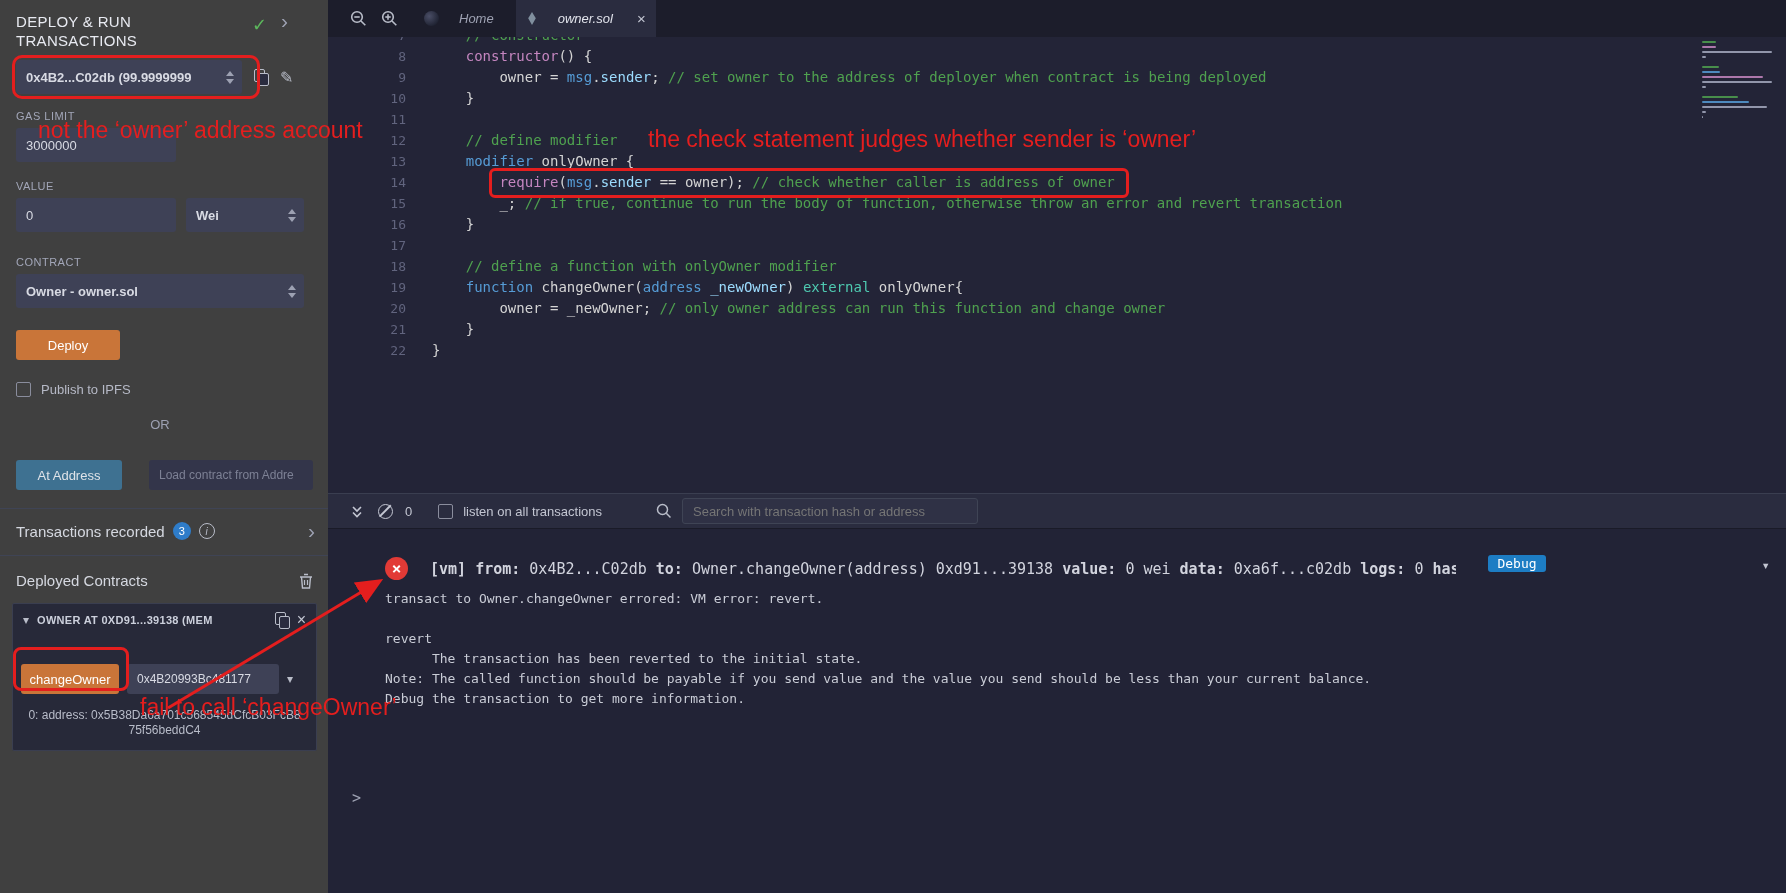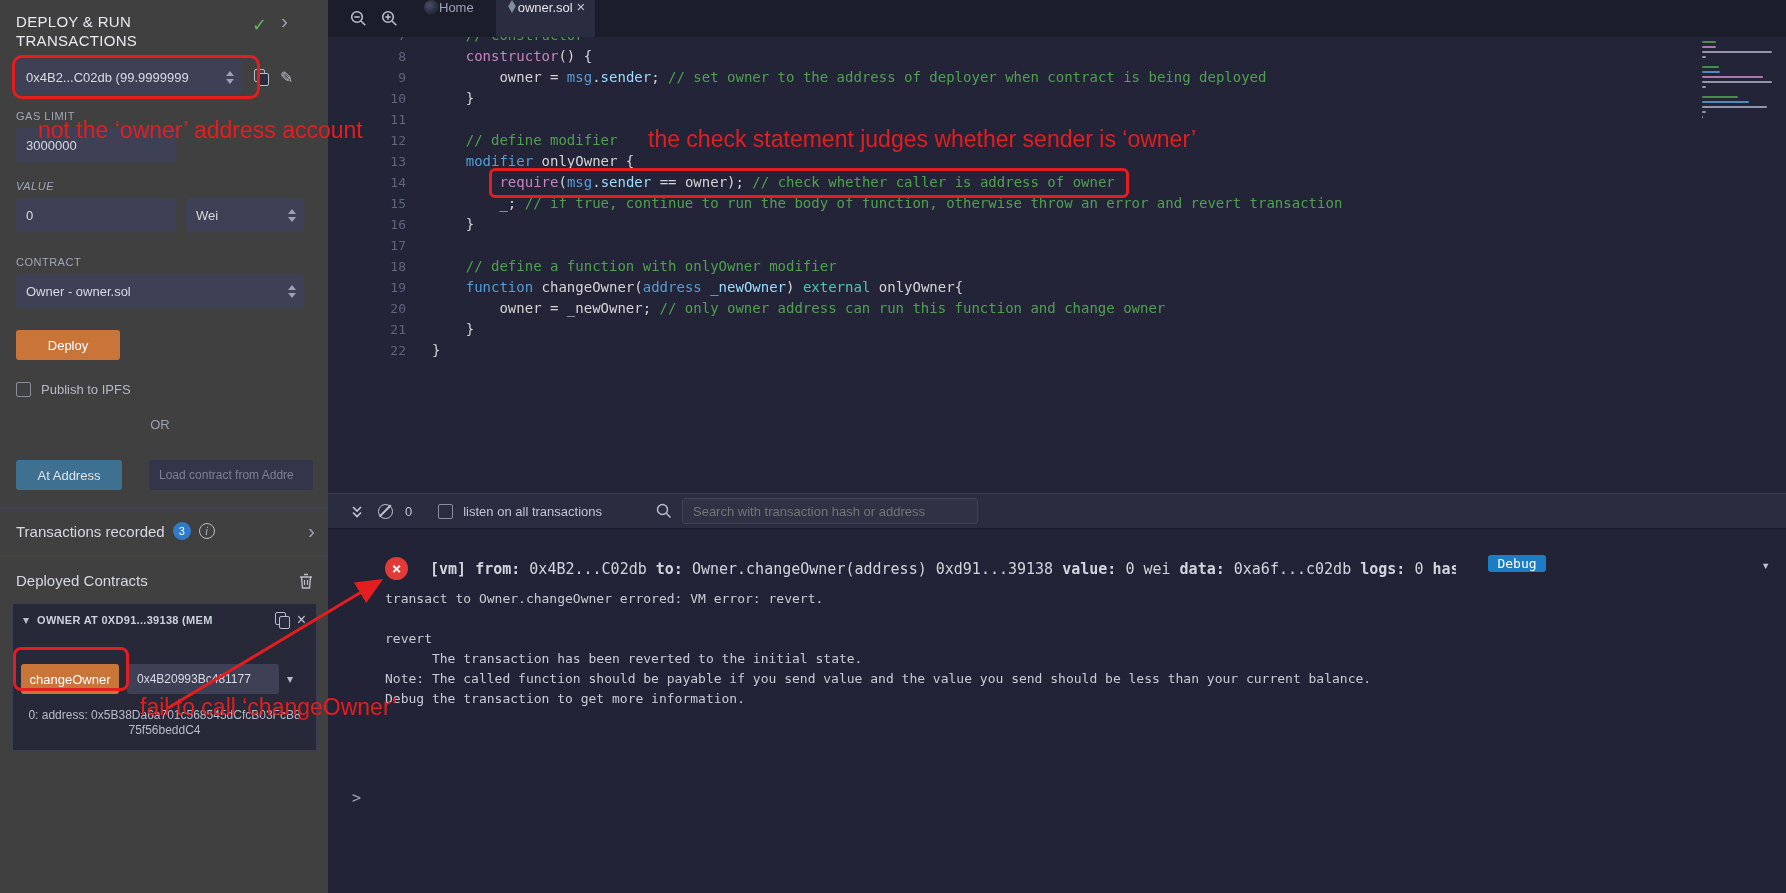--- a/index.html
+++ b/index.html
@@ -13,35 +13,35 @@
   .sb-header { display:flex; align-items:flex-start; padding:12px 14px 0 16px; }
   .sb-title { width:212px; font-size:15px; line-height:19px; color:#e8eaf1; letter-spacing:.3px; }
   .icon-check { color:#5cb85c; font-size:18px; margin-left:24px; margin-top:2px; }
   .icon-check::after { content:'✓'; }
   .icon-chev { color:#9da1b2; font-size:21px; line-height:18px; margin-left:14px; }
   .icon-chev::after { content:'›'; }
   .row { display:flex; align-items:center; }
   .account-row { margin:10px 16px 0; gap:12px; }
   .select { background:#3e4156; border-radius:3px; display:flex; align-items:center;
     padding:0 8px 0 10px; height:34px; cursor:pointer; }
-  .sel-text { flex:1; font-size:13px; color:#d8dae3; white-space:nowrap; overflow:hidden; }
+  .sel-text { flex:1; font-size:13px; color:#d8dae3; white-space:nowrap; overflow:hidden;font-weight:bold; }
   .select.account { width:226px; }
   .stepper { display:flex; flex-direction:column; gap:3px; margin-left:6px; }
   .stepper i { display:block; width:0; height:0; border-left:4px solid transparent; border-right:4px solid transparent; }
   .stepper .up { border-bottom:5px solid #9da1b2; }
   .stepper .down { border-top:5px solid #9da1b2; }
   .copy-icon { position:relative; width:14px; height:16px; display:inline-block; cursor:pointer; }
   .copy-icon::before { content:''; position:absolute; left:0; top:0; width:9px; height:11px;
     border:1.4px solid #b9bdc9; border-radius:2px; }
   .copy-icon::after { content:''; position:absolute; left:4px; top:4px; width:9px; height:11px;
     border:1.4px solid #b9bdc9; border-radius:2px; background:#2a2c3f; }
   .icon-edit { color:#b9bdc9; font-size:16px; cursor:pointer; }
   .icon-edit::after { content:'✎'; }
   .label { margin:16px 16px 0; font-size:11px; color:#a2a6b8; letter-spacing:.5px; }
-  .label.v { margin-top:18px;font-style:italic; } .label.c { margin-top:24px; }
+  .label.v { margin-top:18px; } .label.c { margin-top:24px; }
   .input { background:#3e4156; border:none; border-radius:3px; height:34px; color:#d8dae3;
     font-size:13px; padding:0 10px; font-family:inherit; outline:none; }
   .input::placeholder { color:#7d8195; }
   .input.gas { width:160px; margin:6px 16px 0; display:block; }
   .value-row { gap:10px; margin:6px 16px 0; }
   .input.val { width:160px; }
   .select.unit { width:118px; }
   .select.contract { width:288px; margin:6px 16px 0; }
   .btn { border:none; border-radius:3px; font-size:13px; cursor:pointer; font-family:inherit; }
   .btn.deploy { display:block; margin:22px 16px 0; width:104px; height:30px; background:#C97539; color:#fff; }
@@ -78,22 +78,22 @@
   .btn.blue { background:#4580ad; color:#fff; }
   .input.fn-arg { width:152px; height:30px; font-size:12px; }
   .result { margin:14px 14px 0; font-size:12px; line-height:15px; color:#b8bcc9;
     text-align:center; word-break:break-all; }
 
   
   .tabbar { position:absolute; left:328px; top:0; width:1458px; height:37px; background:#1c1d2b;
     display:flex; align-items:center; }
   .zoom { display:inline-flex; cursor:pointer; }
   .zoom.out { margin-left:22px; } .zoom.in { margin-left:14px; }
-  .tab { height:37px; display:flex; gap:0; padding:0 10px; font-size:13px;
-    color:#9ea2b3; cursor:pointer; white-space:nowrap; }
+  .tab { height:37px; display:flex; align-items:center; gap:20px; padding:0 10px; font-size:13px;
+    color:#9ea2b3; cursor:pointer; white-space:nowrap;font-style:italic; }
   .tab.home { margin-left:16px; }
   .tab.active { background:#2a2c3f; color:#e2e4ec; margin-left:12px; }
   .home-ic { width:15px; height:15px; border-radius:50%;
     background:radial-gradient(circle at 35% 35%, #4a4e66, #101320); flex:none; }
   .tab .icon-close { font-size:15px; margin-left:4px; }
 
   
   .editor { position:absolute; left:328px; top:37px; width:1458px; height:456px; background:#232437; overflow:hidden; }
   .gutter { position:absolute; left:0; top:-12px; width:78px; text-align:right;
     font-family:"DejaVu Sans Mono", monospace; font-size:13px; color:#61647e; }

